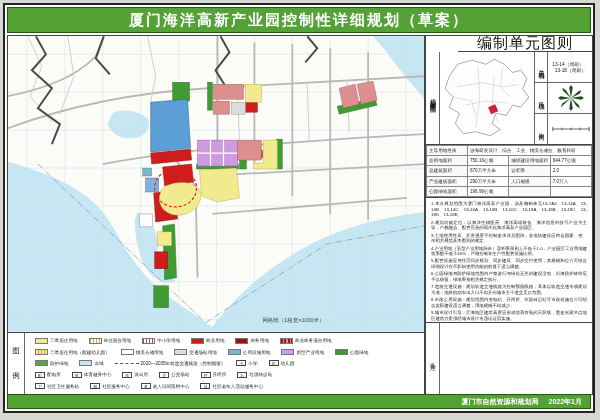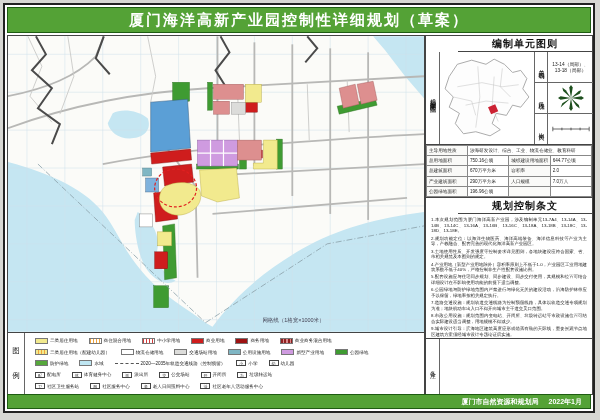--- a/index.html
+++ b/index.html
@@ -30,21 +30,21 @@
   .sw-gray{background:#dcdcda;}
   .sw-teal{background:#7fb6c4;}
   .sw-violet{background:#cf9be0;}
   .sw-green{background:#3f9b32;}
   .sw-green2{background:#56a83c;}
   .sw-cyan{background:#bfe6f2;}
   .sw-rail{width:24px;height:0;border:none;border-top:1.6px dashed #555;background:#fff;}
   .sw-box{background:#fff;border:0.6px solid #444;width:10px;}
   
   .rightpanel{position:absolute;left:420px;top:30px;width:168px;height:360px;border:1px solid #444;border-left:1px solid #444;box-sizing:border-box;background:#fff;display:flex;flex-direction:column;}
-  .sec-h{height:15px;flex:none;display:flex;align-items:center;justify-content:center;font-weight:bold;font-size:10px;color:#111;border-bottom:1px solid #444;letter-spacing:1px;margin-left:32px;}
+  .sec-h{height:15px;flex:none;display:flex;align-items:center;justify-content:center;font-weight:normal;font-size:15px;color:#111;border-bottom:1px solid #444;letter-spacing:1px;margin-left:32px;}
   .unitrow{height:92px;flex:none;display:flex;border-bottom:1px solid #444;}
   .vcol{width:13px;flex:none;border-right:1px solid #666;display:flex;align-items:center;justify-content:center;}
   .vtext{writing-mode:vertical-rl;text-orientation:upright;font-size:6px;letter-spacing:1px;color:#111;}
   .minimap{flex:1;display:flex;align-items:center;justify-content:center;padding:1px;}
   .unit-right{width:58px;flex:none;border-left:1px solid #666;display:flex;flex-direction:column;}
   .unit-cell{flex:1;display:flex;border-bottom:1px solid #666;}
   .unit-cell:last-child{border-bottom:none;}
   .unit-cell .vcol{width:12px;}
   .unit-cell .cellbody{flex:1;display:flex;align-items:center;justify-content:center;font-size:4.8px;color:#222;text-align:center;padding:1px;}
   
@@ -420,21 +420,20 @@
           <tr>
             <td class="lab">公园绿地面积</td>
             <td>196.96公顷</td>
             <td class="lab2"></td>
             <td></td>
           </tr>
         </tbody>
           </table>
       </div>
 
-      <div class="sec-h">规划控制条文</div>
 
       <div class="provisions" id="provisions">
           <p>1.本次规划范围为厦门海洋高新产业园，涉及编制单元13-7A4、13-14A、13-14B、13-14C、13-16A、13-16B、13-16C、13-18A、13-18B、13-18C、13-18D、13-18E。</p>
           <p>2.规划功能定位：以海洋生物医药、海洋高端装备、海洋信息科技等产业为主导，产教融合、配套完善的现代化海洋高新产业园区。</p>
           <p>3.土地使用性质、开发强度等控制要求详见图则，各地块建设应符合国家、省、市相关规范及本图则的规定。</p>
           <p>4.产业用地（新型产业用地除外）容积率原则上不低于1.0，产业园区工业用地建筑系数不低于40%，严格控制非生产性配套设施比例。</p>
           <p>5.配套设施应与住宅同步规划、同步建设、同步交付使用，其规模和位置可结合详细设计在不影响使用功能的前提下适当调整。</p>
           <p>6.公园绿地与防护绿地范围内严禁进行与绿化无关的建设活动，沿海防护林带应予以保留，绿地率按相关规定执行。</p>
           <p>7.道路交通设施：规划轨道交通线路为控制预留线路，具体以轨道交通专项规划为准；地块机动车出入口不得开向城市主干道交叉口范围。</p>
           <p>8.市政公用设施：规划范围内变电站、开闭所、垃圾转运站等市政设施位置可结合实际建设适当调整，用地规模不得减少。</p>

